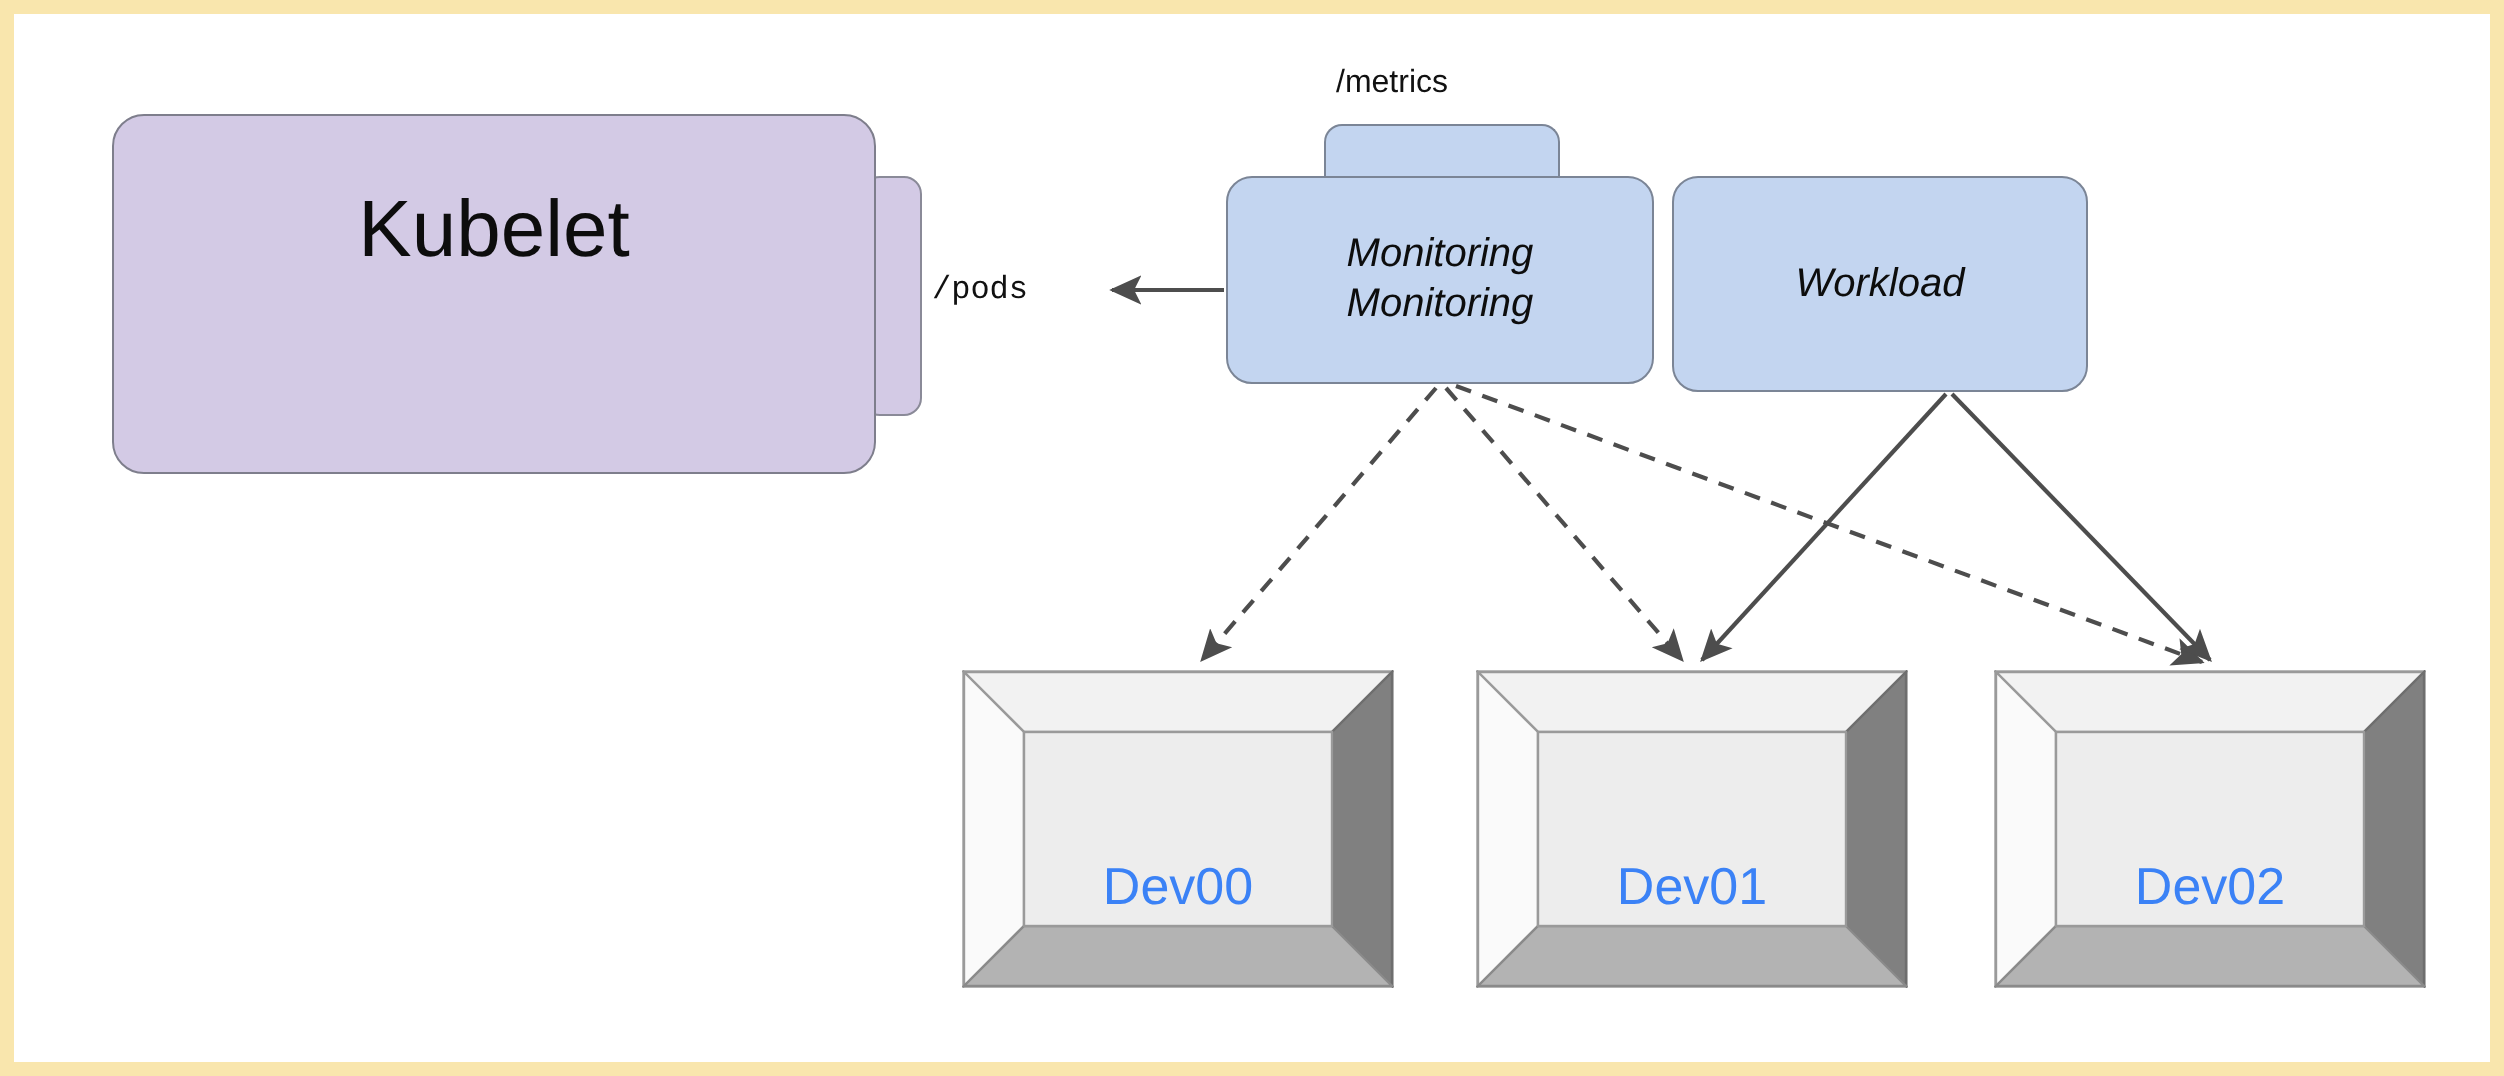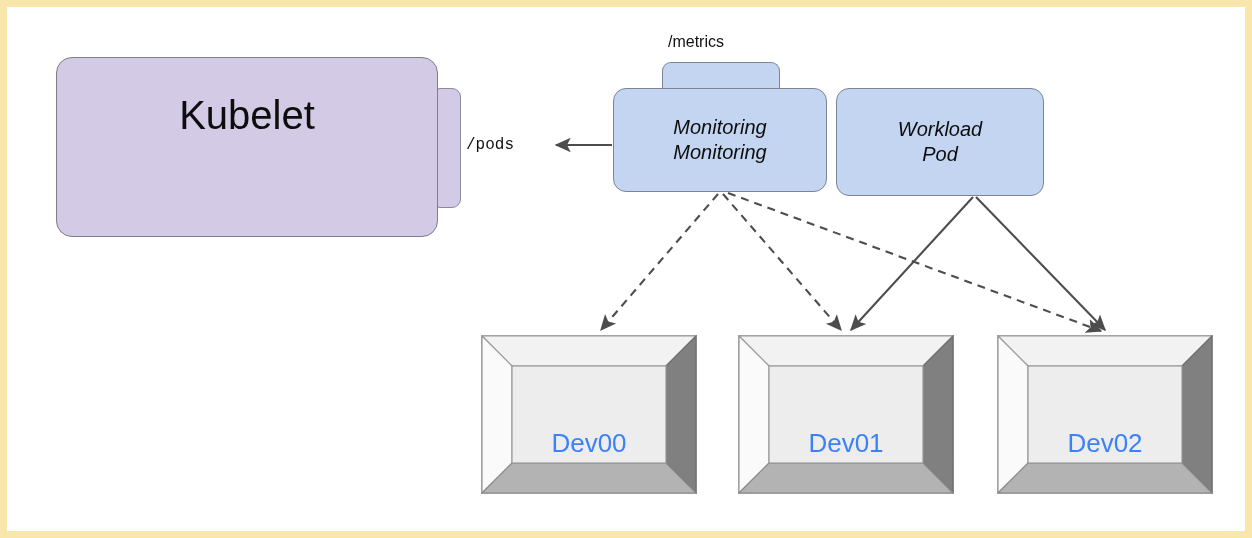--- a/index.html
+++ b/index.html
@@ -249,21 +249,20 @@
   <div class="node pod-box" id="node-monitoring-daemonset">
     <div>
       <div>Monitoring</div>
       <div>Monitoring</div>
     </div>
   </div>
 
   <div class="node pod-box" id="node-workload-pod">
     <div>
       <div>Workload</div>
-      <div>Pod</div>
     </div>
   </div>
 
   <div class="device-box" id="node-dev00">
     <svg viewBox="0 0 216 159">
       <rect x="1" y="1" width="214" height="157" fill="#f4f4f4" stroke="#9a9a9a" stroke-width="1.6"></rect>
       <polygon points="1,1 215,1 185,31 31,31" fill="#f2f2f2" stroke="#9a9a9a" stroke-width="1.2"></polygon>
       <polygon points="1,1 31,31 31,128 1,158" fill="#fafafa" stroke="#9a9a9a" stroke-width="1.2"></polygon>
       <polygon points="215,1 215,158 185,128 185,31" fill="#808080" stroke="#6e6e6e" stroke-width="1.2"></polygon>
       <polygon points="1,158 31,128 185,128 215,158" fill="#b3b3b3" stroke="#8a8a8a" stroke-width="1.2"></polygon>

